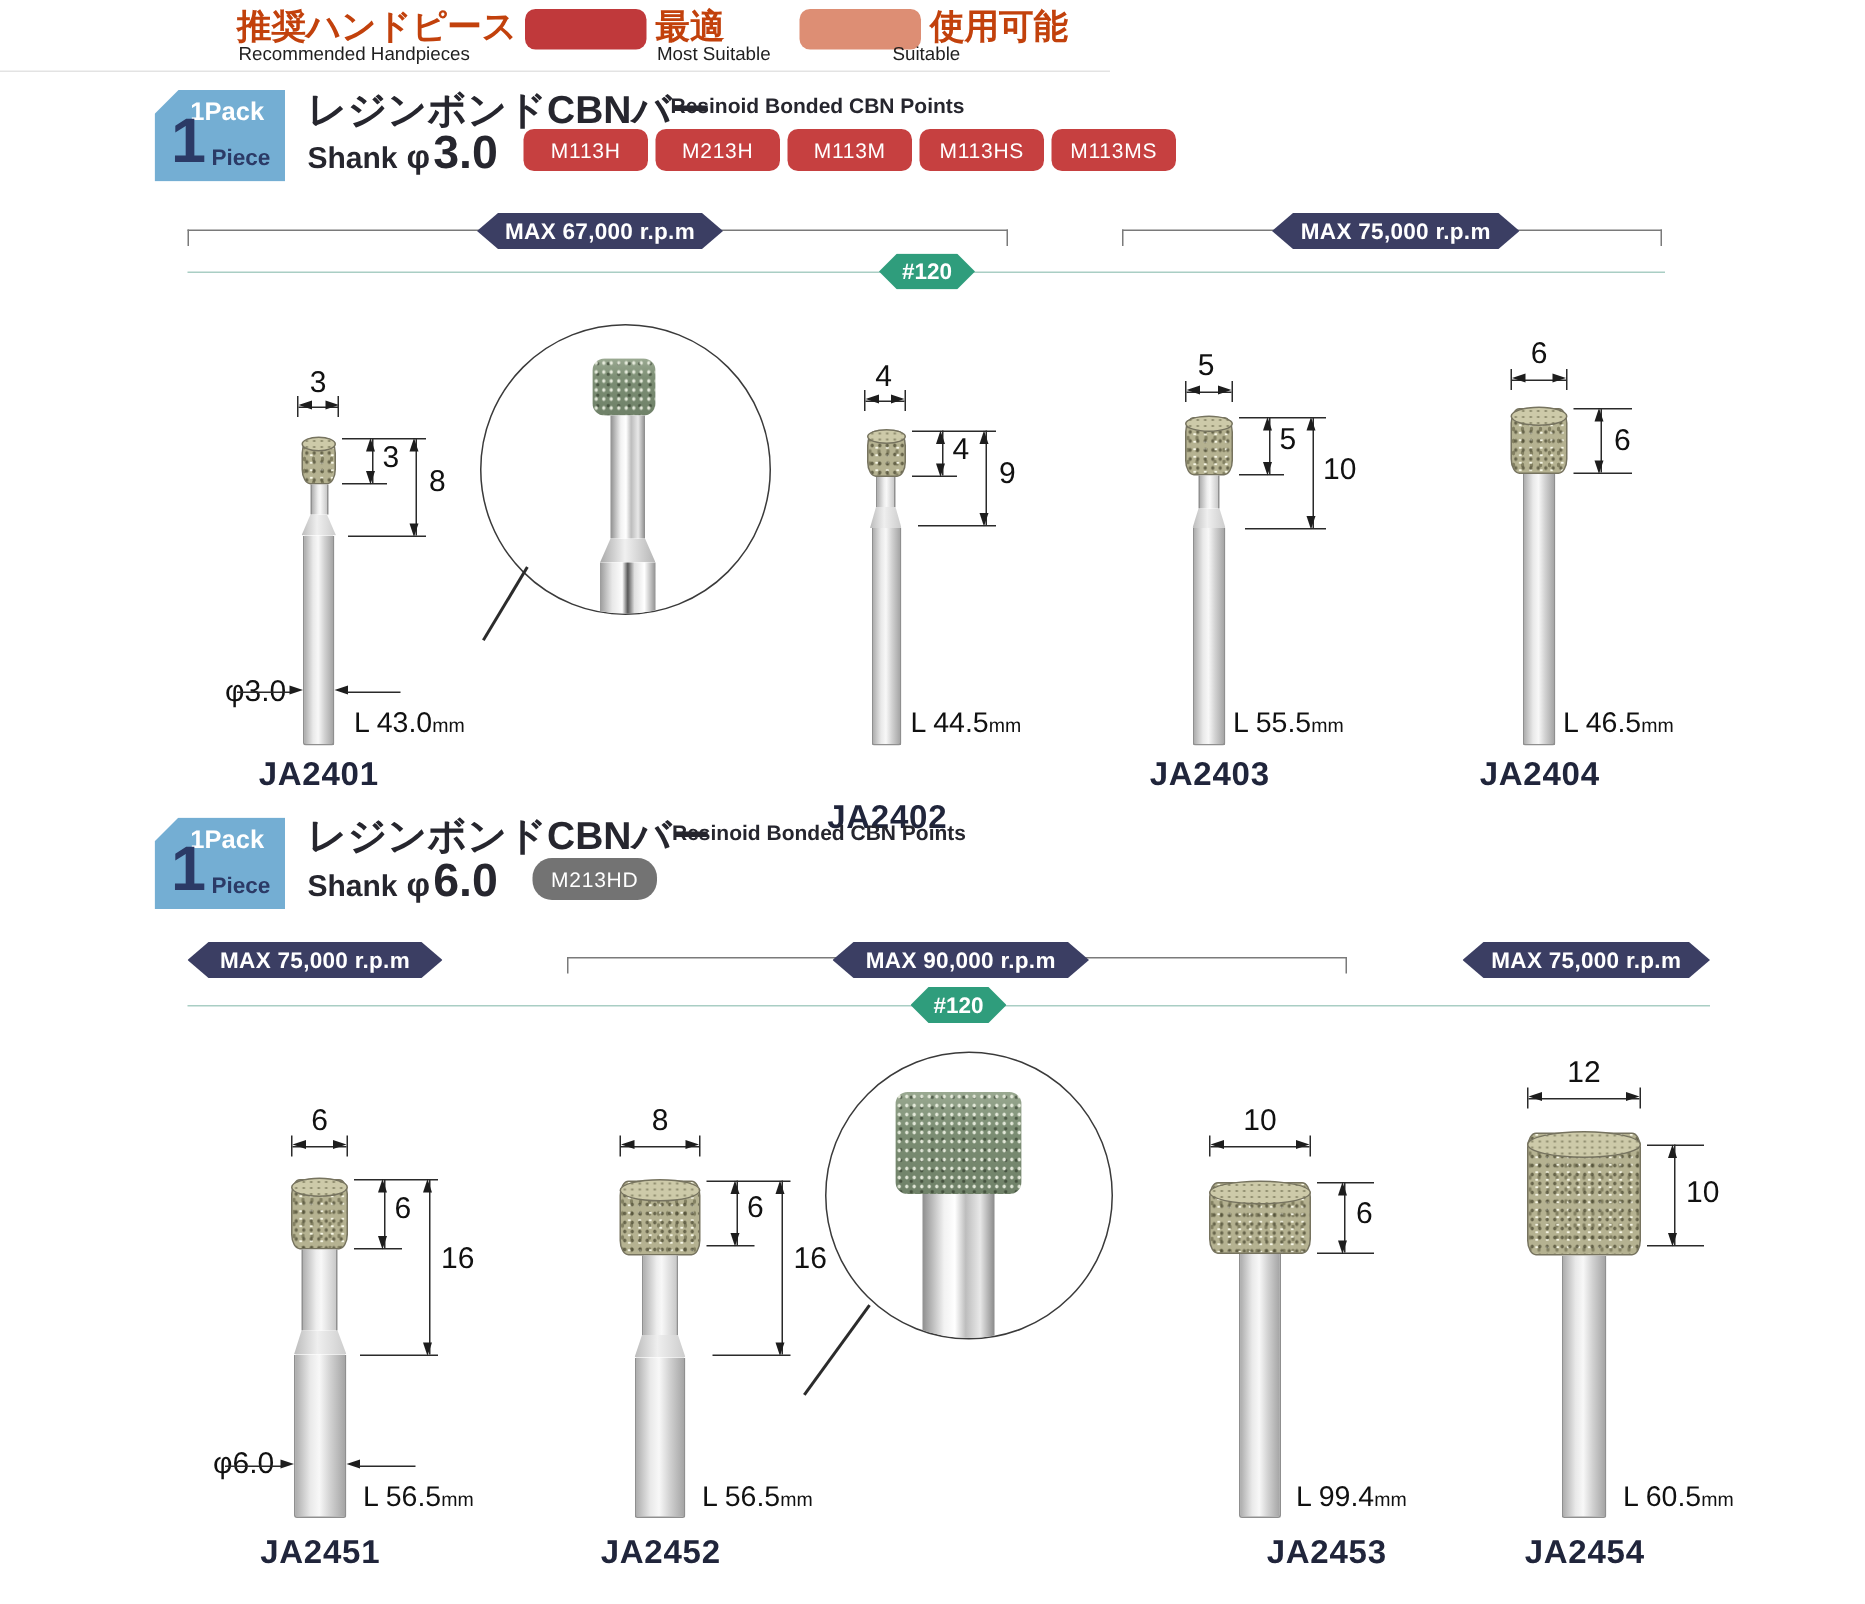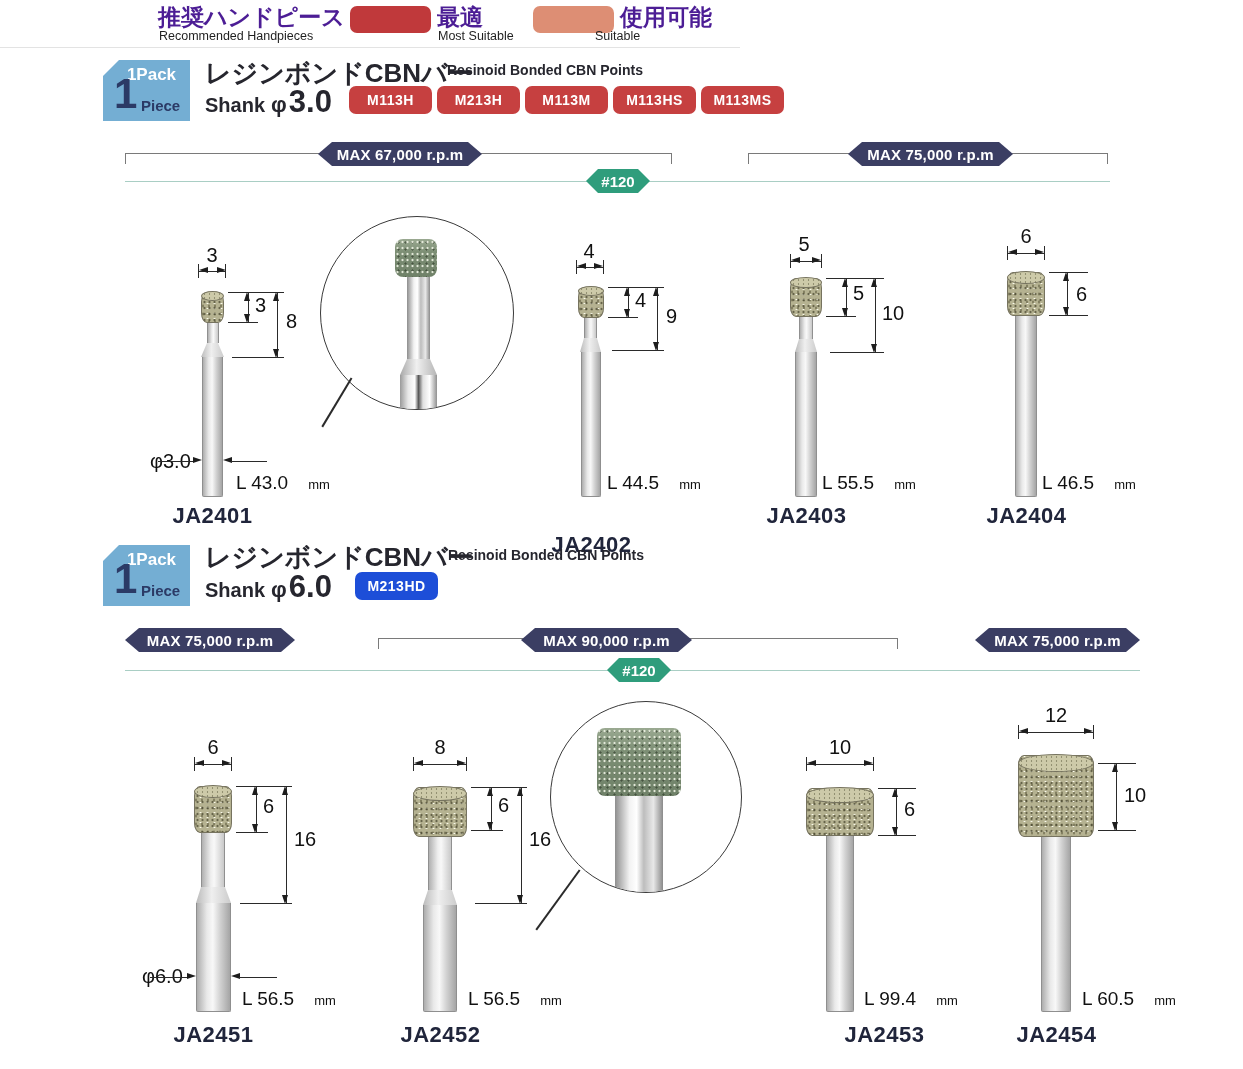--- a/index.html
+++ b/index.html
@@ -11,21 +11,21 @@
   .ln   { position:absolute; background:#2a2a2a; }
   .tri  { position:absolute; width:0; height:0; border:3.5px solid transparent; }
   .tri.l{ border-right:9px solid #1d1d1d; border-left:0; }
   .tri.r{ border-left:9px solid #1d1d1d; border-right:0; }
   .tri.u{ border-bottom:9px solid #1d1d1d; border-top:0; }
   .tri.d{ border-top:9px solid #1d1d1d; border-bottom:0; }
   .dn   { position:absolute; font-size:20px; color:#111; }
   .dn.c { text-align:center; }
   .phi  { position:absolute; font-size:20px; color:#111; }
   .plen { position:absolute; font-size:19px; color:#111; }
-  .plen .u { font-size:13px;margin-left:20px; }
+  .plen .u { font-size:13px; }
   .pcode{ position:absolute; font-weight:bold; font-size:22px; color:#20253b; text-align:center; letter-spacing:.5px; }
 
   
   .head { position:absolute; border:1px solid #76735f; border-radius:6px/10px;
           background-color:#b5b291;
           background-image:
             radial-gradient(rgba(70,68,45,.7) .8px, transparent 1.3px),
             radial-gradient(rgba(255,255,240,.95) .7px, transparent 1.2px),
             radial-gradient(rgba(90,88,60,.55) .9px, transparent 1.4px);
           background-size:5px 6px,7px 5px,6px 8px;
@@ -73,26 +73,26 @@
   .pack .ptop { position:absolute; left:10px; right:0; top:5px; text-align:center; font-weight:bold; font-size:17px; color:#fff; }
   .pack .pnum { position:absolute; left:11px; top:12px; font-size:42px; font-weight:bold; color:#2b3a66; line-height:1.05; }
   .pack .plbl { position:absolute; left:38px; top:37px; font-size:15px; font-weight:bold; color:#2b3a66; }
   .stitle   { position:absolute; font-size:26px; font-weight:bold; color:#26262e; }
   .stitle-en{ position:absolute; font-size:14px; font-weight:bold; color:#26262e; }
   .shankline{ position:absolute; display:flex; align-items:baseline; color:#26262e; }
   .shankline .w { font-size:20px; font-weight:bold; }
   .shankline .p { font-size:22px; font-weight:600; margin:0 2px 0 6px; }
   .shankline .s { font-size:31px; font-weight:bold; }
   .badgerow { position:absolute; display:flex; gap:5px; }
-  .mbadge { height:28px; min-width:83px; border-radius:7px; background:#c64040; color:#fff; font-weight:bold;
+  .mbadge { height:28px; min-width:83px; border-radius:7px; background:#c64040; color:#fff; font-weight:normal;
             font-size:14px; display:flex; align-items:center; justify-content:center; padding:0 10px; letter-spacing:.5px; }
-  .mbadge.suit { background:#1d4ed8; }
-
-  
-  .legjp { position:absolute; font-size:23px; font-weight:bold; color:#4c1d95; }
+  .mbadge.suit { background:#737373;border-radius:13px; }
+
+  
+  .legjp { position:absolute; font-size:23px; font-weight:bold; color:#c2410c; }
   .legen { position:absolute; font-size:12.5px; color:#1f1f1f; }
   .swatch{ position:absolute; width:81px; height:27px; border-radius:7px; }
   .sep   { position:absolute; height:1px; background:#e3e3e3; }
 </style>
 </head>
 <body>
 
 <div id="page">
 
   <div class="legjp" style="left:158px;top:2px">推奨ハンドピース</div>
@@ -253,21 +253,21 @@
     <span class="w">Shank</span>
       <span class="p">φ</span>
       <span class="s">6.0</span>
   </div>
   <div class="badgerow" style="left:355px;top:572px">
     <div class="mbadge suit">M213HD</div>
   </div>
 
   <div class="maxhex" style="left:125px;top:628px;width:170px">MAX 75,000 r.p.m</div>
   <div class="bracket" style="left:378px;top:638px;width:520px"></div>
-  <div class="maxhex" style="left:521px;top:628px;width:171px">MAX 90,000 r.p.m</div>
+  <div class="maxhex" style="left:555px;top:628px;width:171px">MAX 90,000 r.p.m</div>
   <div class="maxhex" style="left:975px;top:628px;width:165px">MAX 75,000 r.p.m</div>
   <div class="gritline" style="left:125px;top:670px;width:1015px"></div>
   <div class="grithex" style="left:607px;top:658px;width:64px">#120</div>
 
   <div>
     <div class="dn c" style="left:198px;top:736px;width:30px">6</div>
     <div class="ln" style="left:194px;top:757px;width:1px;height:14px"></div>
     <div class="ln" style="left:231px;top:757px;width:1px;height:14px"></div>
     <div class="ln" style="left:195px;top:764px;width:36px;height:1px"></div>
     <div class="tri l" style="left:195px;top:760px"></div>

